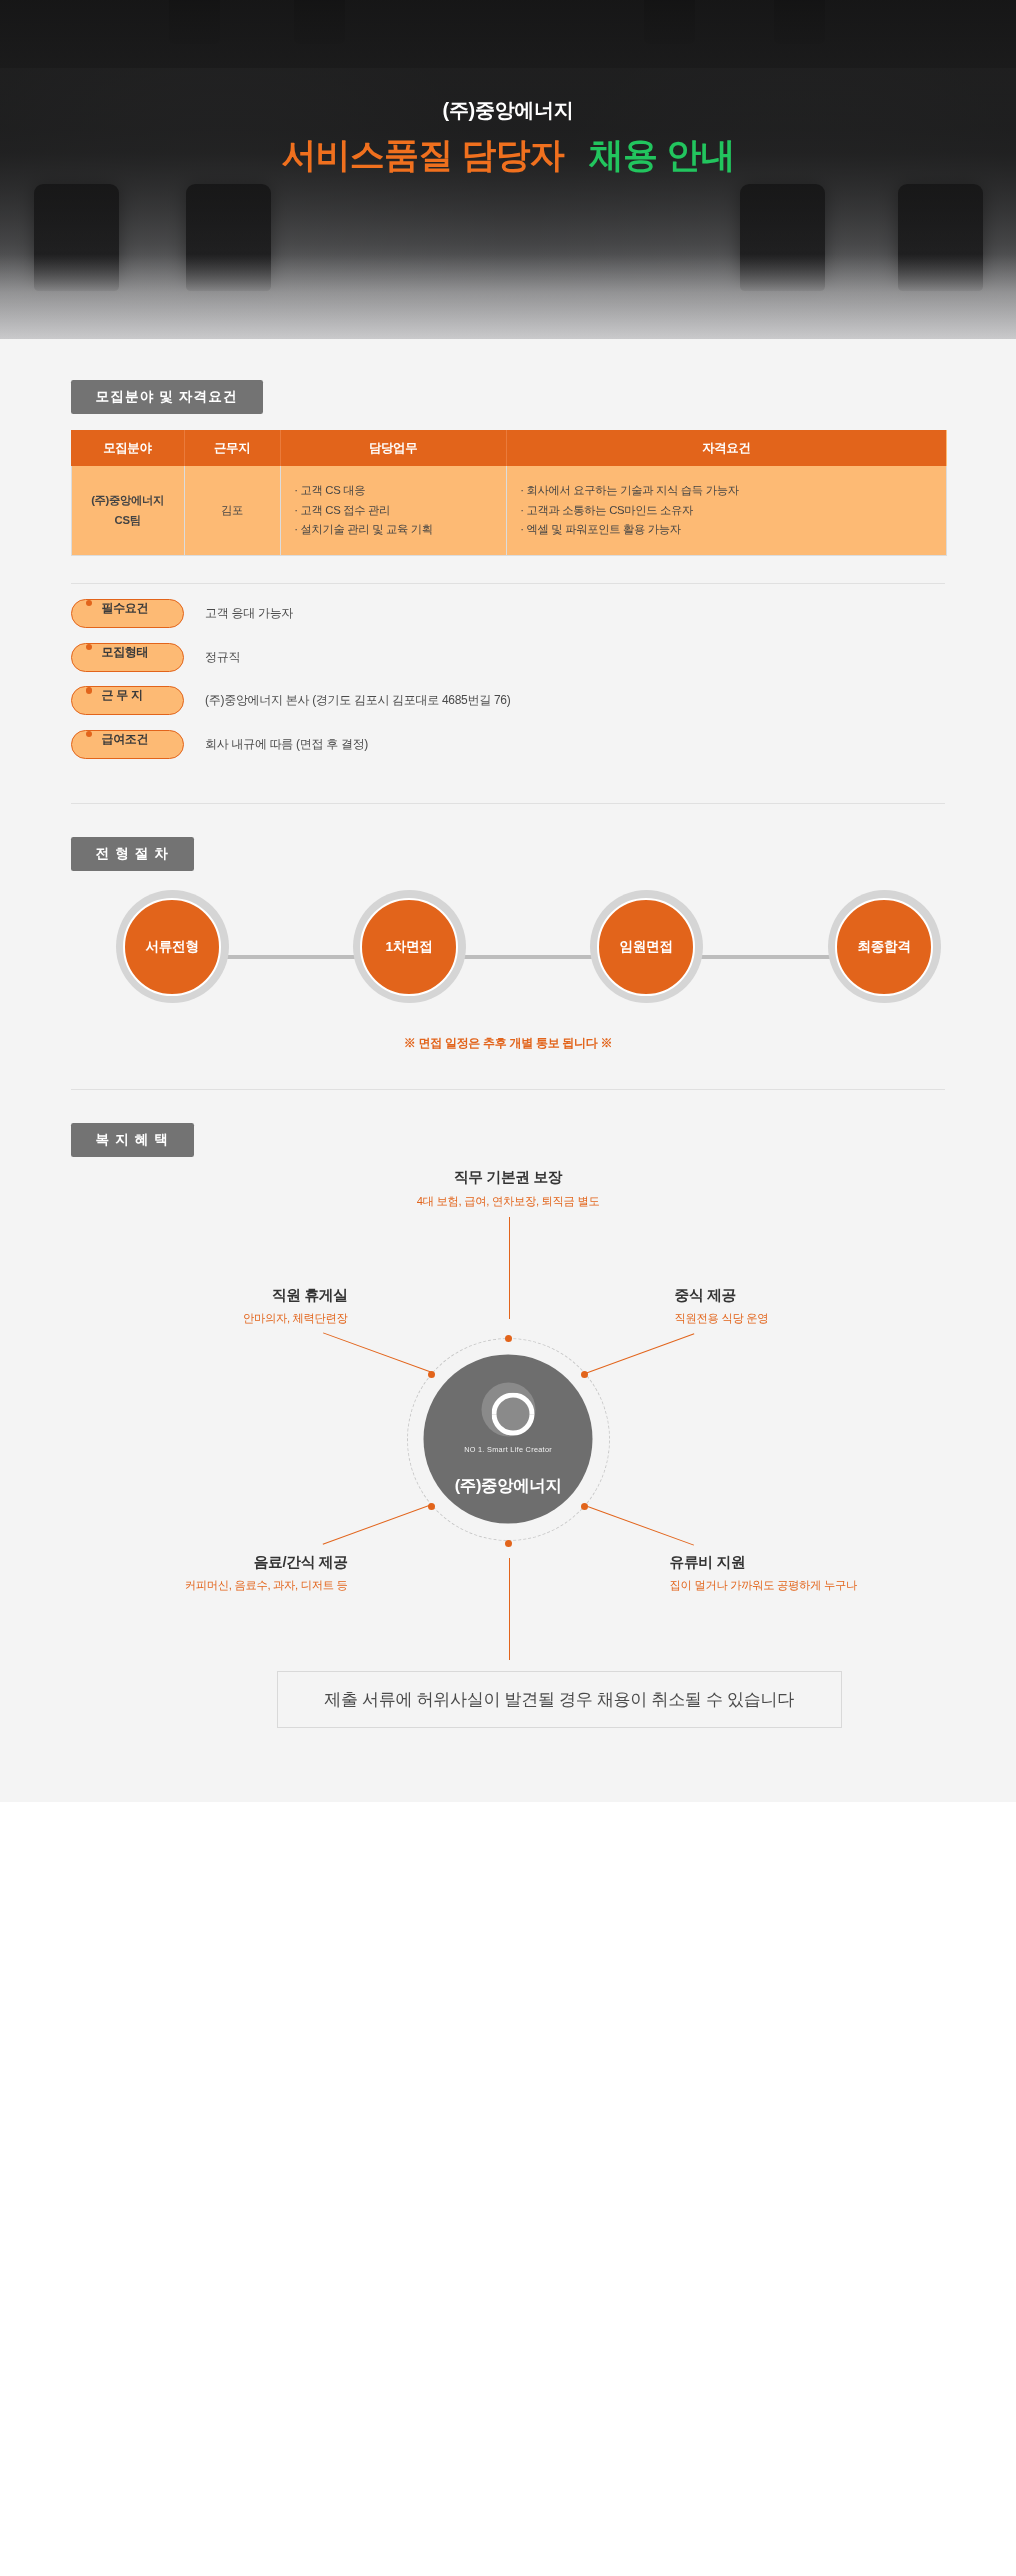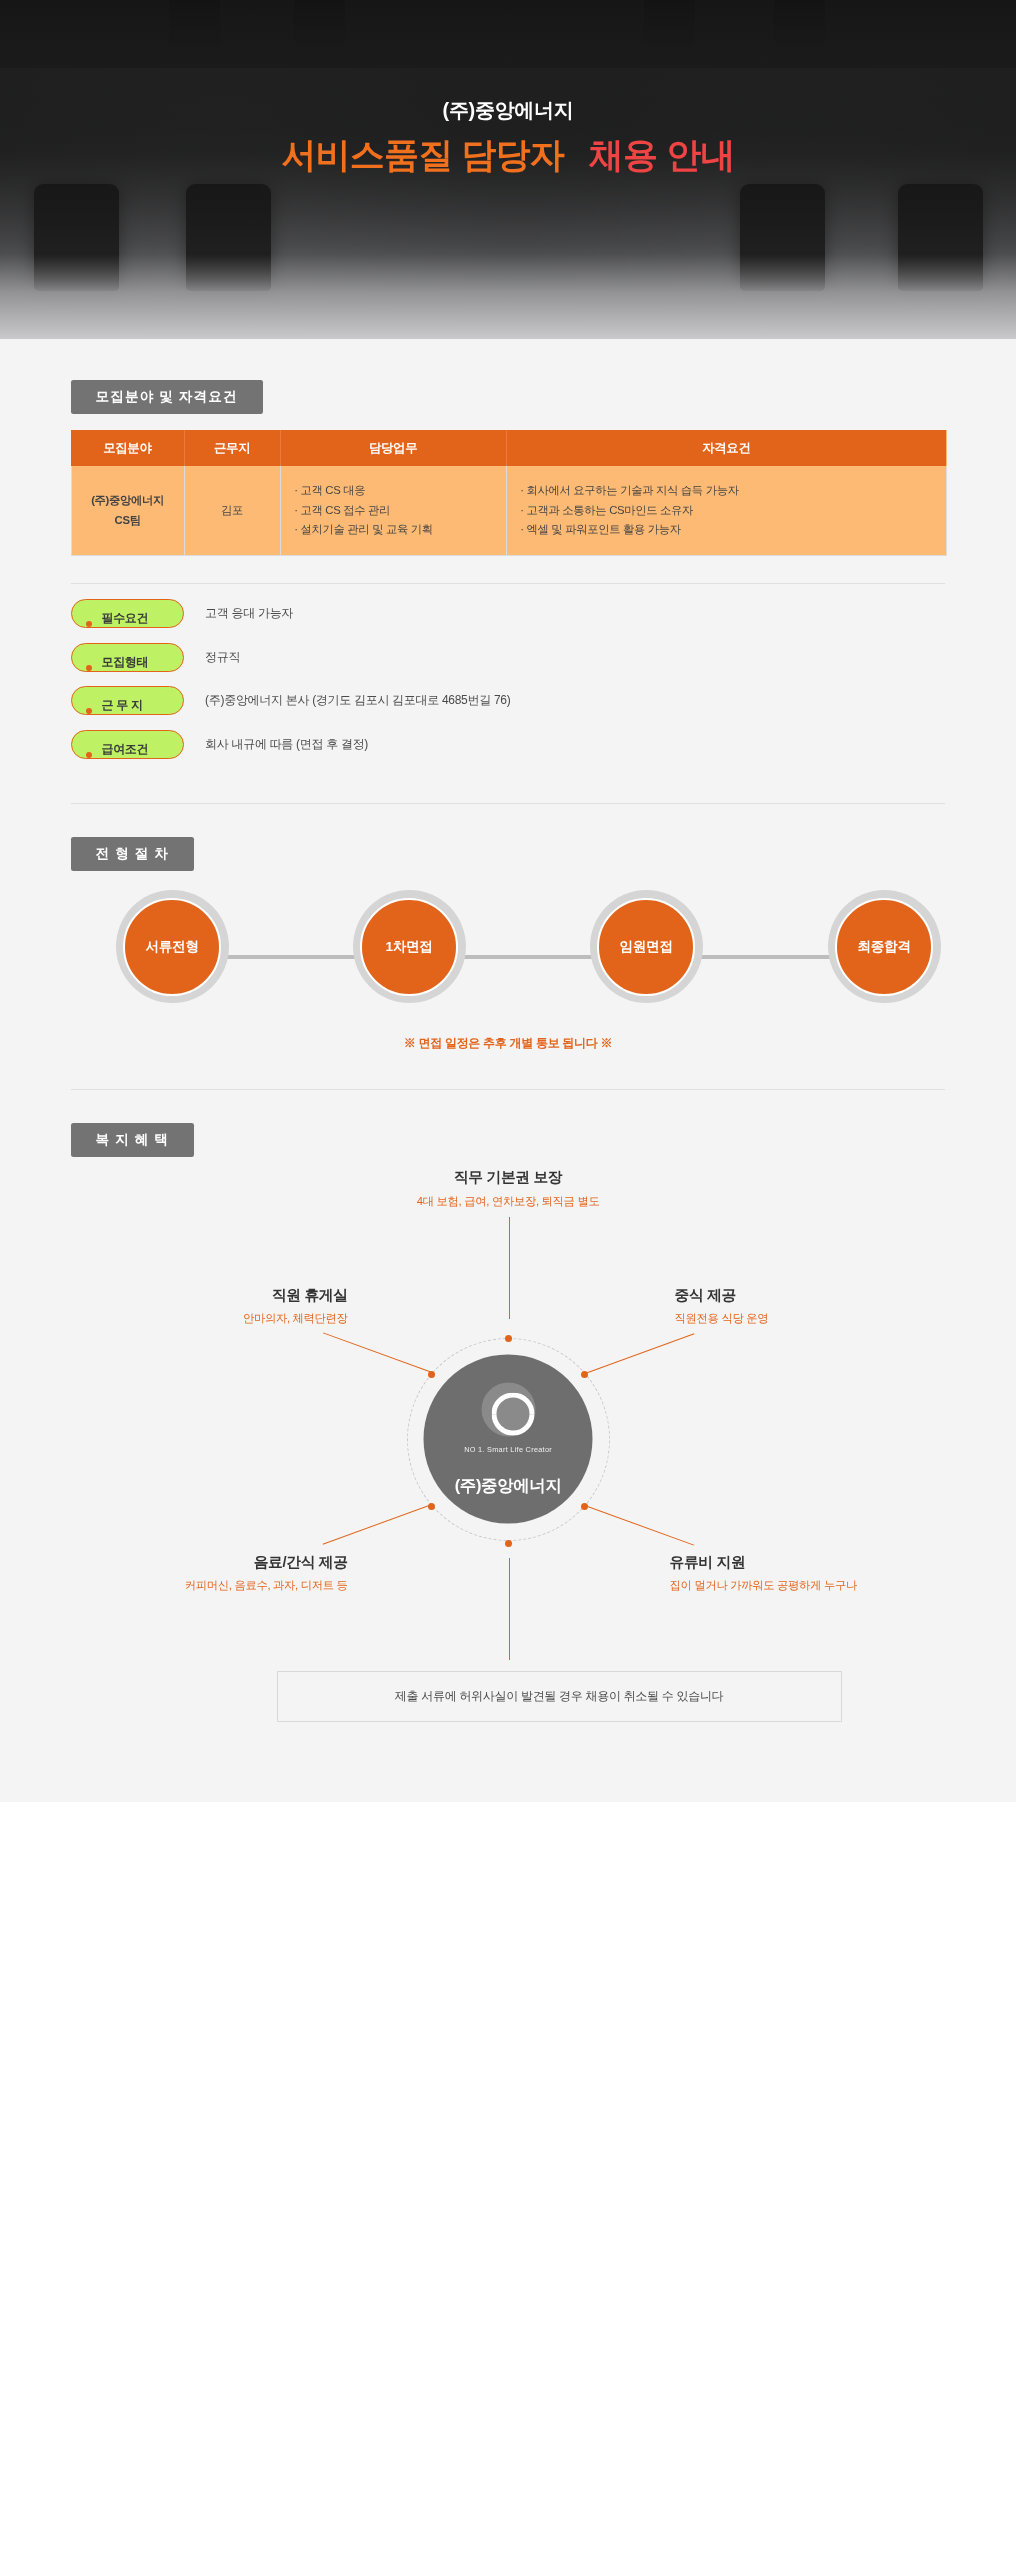--- a/index.html
+++ b/index.html
@@ -96,21 +96,21 @@
     margin-bottom: 12.4px;
   }
   .hero-title {
     font-size: 35px;
     font-weight: bold;
     letter-spacing: -0.8px;
     line-height: 1.1;
     white-space: nowrap;
   }
   .hero-title .hl { color: #f0701e; }
-  .hero-title .wt { color: #ef4444; margin-left: 16px; }
+  .hero-title .wt { color: #22c55e; margin-left: 16px; }
 
   
   .content {
     background: #f4f4f4;
     padding: 0 0 40px 0;
   }
   .inner {
     width: 920px;
     margin: 0 auto;
     position: relative;
@@ -175,23 +175,23 @@
     display: flex;
     align-items: center;
     padding: 7.3px 0;
   }
   .pill {
     width: 113px;
     min-width: 113px;
     height: 29px;
     border: 0.6px solid #e2641b;
     border-radius: 14.7px;
-    background: #bef264;
+    background: #fdba74;
     display: flex;
-    align-items: flex-end;
+    align-items: flex-start;
     padding-left: 14.7px;
     box-sizing: border-box;
   }
   .dot {
     width: 6.2px; height: 6.2px;
     border-radius: 50%;
     background: #e2641b;
     margin-right: 9px;
     flex: none;
   }
@@ -366,21 +366,21 @@
 
   .footnote {
     position: absolute;
     left: 206px;
     top: 508px;
     width: 565px;
     box-sizing: border-box;
     border: 0.6px solid #d9d9d9;
     background: #f4f4f4;
     text-align: center;
-    font-size: 12px;
+    font-size: 17px;
     color: #4a4a4a;
     padding: 16px 0;
     letter-spacing: -0.3px;
   }
 </style>
 </head>
 <body>
 
 <div class="page">
 

